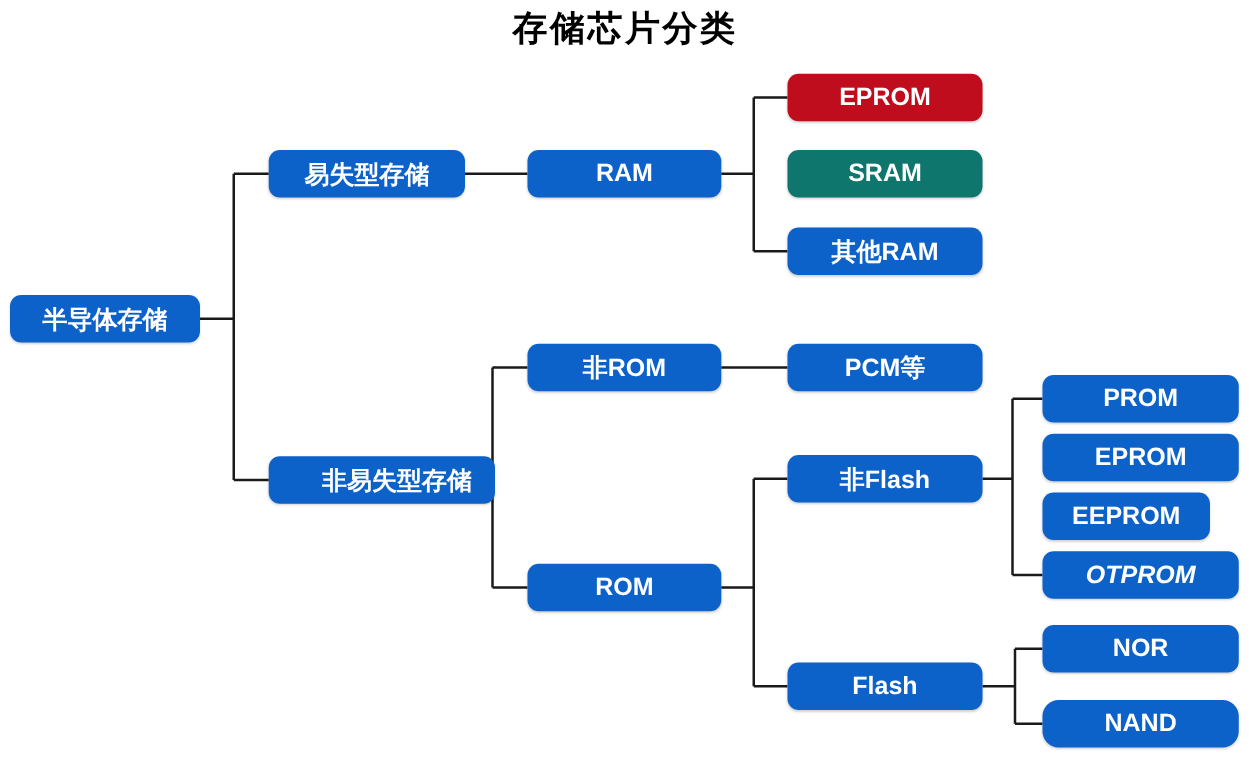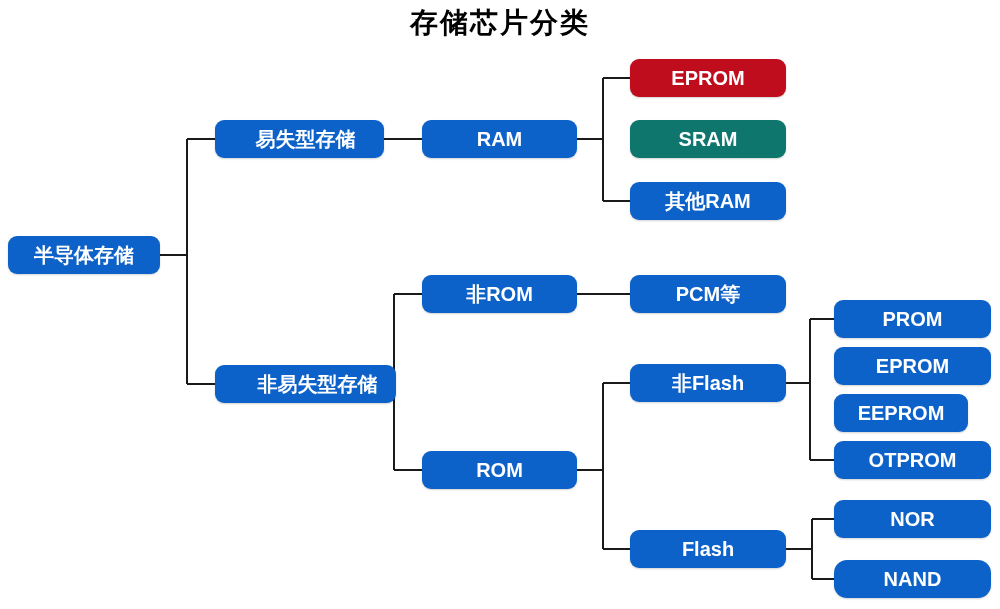--- a/index.html
+++ b/index.html
@@ -59,21 +59,21 @@
   .n-sram        { left: 630px; top: 120px; width: 156px; }
   .n-other-ram   { left: 630px; top: 182px; width: 156px; }
   .n-nonvolatile { left: 215px; top: 365px; width: 157px; padding-left: 24px; }
   .n-non-rom     { left: 422px; top: 275px; width: 155px; }
   .n-pcm         { left: 630px; top: 275px; width: 156px; }
   .n-rom         { left: 422px; top: 451px; width: 155px; }
   .n-non-flash   { left: 630px; top: 364px; width: 156px; }
   .n-prom        { left: 834px; top: 300px; width: 157px; }
   .n-eprom       { left: 834px; top: 347px; width: 157px; }
   .n-eeprom      { left: 834px; top: 394px; width: 134px; }
-  .n-otprom      { left: 834px; top: 441px; width: 157px; }
+  .n-otprom      { left: 834px; top: 441px; width: 157px; font-style: italic; }
   .n-flash       { left: 630px; top: 530px; width: 156px; }
   .n-nor         { left: 834px; top: 500px; width: 157px; }
   .n-nand        { left: 834px; top: 560px; width: 157px; border-radius: 13px; }
 </style>
 </head>
 <body>
 
 <div class="canvas">
 
   <div class="diagram-title">存储芯片分类</div>
@@ -83,21 +83,21 @@
     <path d="M372 139 H422"></path>
     <path d="M577 139 H603 M603 78 V201 M603 78 H630 M603 201 H630"></path>
     <path d="M372 384 H394 M394 294 V470 M394 294 H422 M394 470 H422"></path>
     <path d="M577 294 H630"></path>
     <path d="M577 470 H603 M603 383 V549 M603 383 H630 M603 549 H630"></path>
     <path d="M786 383 H810 M810 319 V460 M810 319 H834 M810 460 H834"></path>
     <path d="M786 549 H812 M812 519 V579 M812 519 H834 M812 579 H834"></path>
   </svg>
 
   <div class="node n-root" style="background: rgb(13, 98, 201);">半导体存储</div>
-  <div class="node n-volatile" style="background: rgb(13, 98, 201); padding-left: 12px;">易失型存储</div>
+  <div class="node n-volatile" style="background: rgb(13, 98, 201);">易失型存储</div>
   <div class="node n-ram" style="background: rgb(13, 98, 201);">RAM</div>
   <div class="node n-dram" style="background: rgb(192, 13, 29);">EPROM</div>
   <div class="node n-sram" style="background: #0f766e;">SRAM</div>
   <div class="node n-other-ram" style="background: rgb(13, 98, 201);">其他RAM</div>
   <div class="node n-nonvolatile" style="background: rgb(13, 98, 201);">非易失型存储</div>
   <div class="node n-non-rom" style="background: rgb(13, 98, 201);">非ROM</div>
   <div class="node n-pcm" style="background: rgb(13, 98, 201);">PCM等</div>
   <div class="node n-rom" style="background: rgb(13, 98, 201);">ROM</div>
   <div class="node n-non-flash" style="background: rgb(13, 98, 201);">非Flash</div>
   <div class="node n-prom" style="background: rgb(13, 98, 201);">PROM</div>

